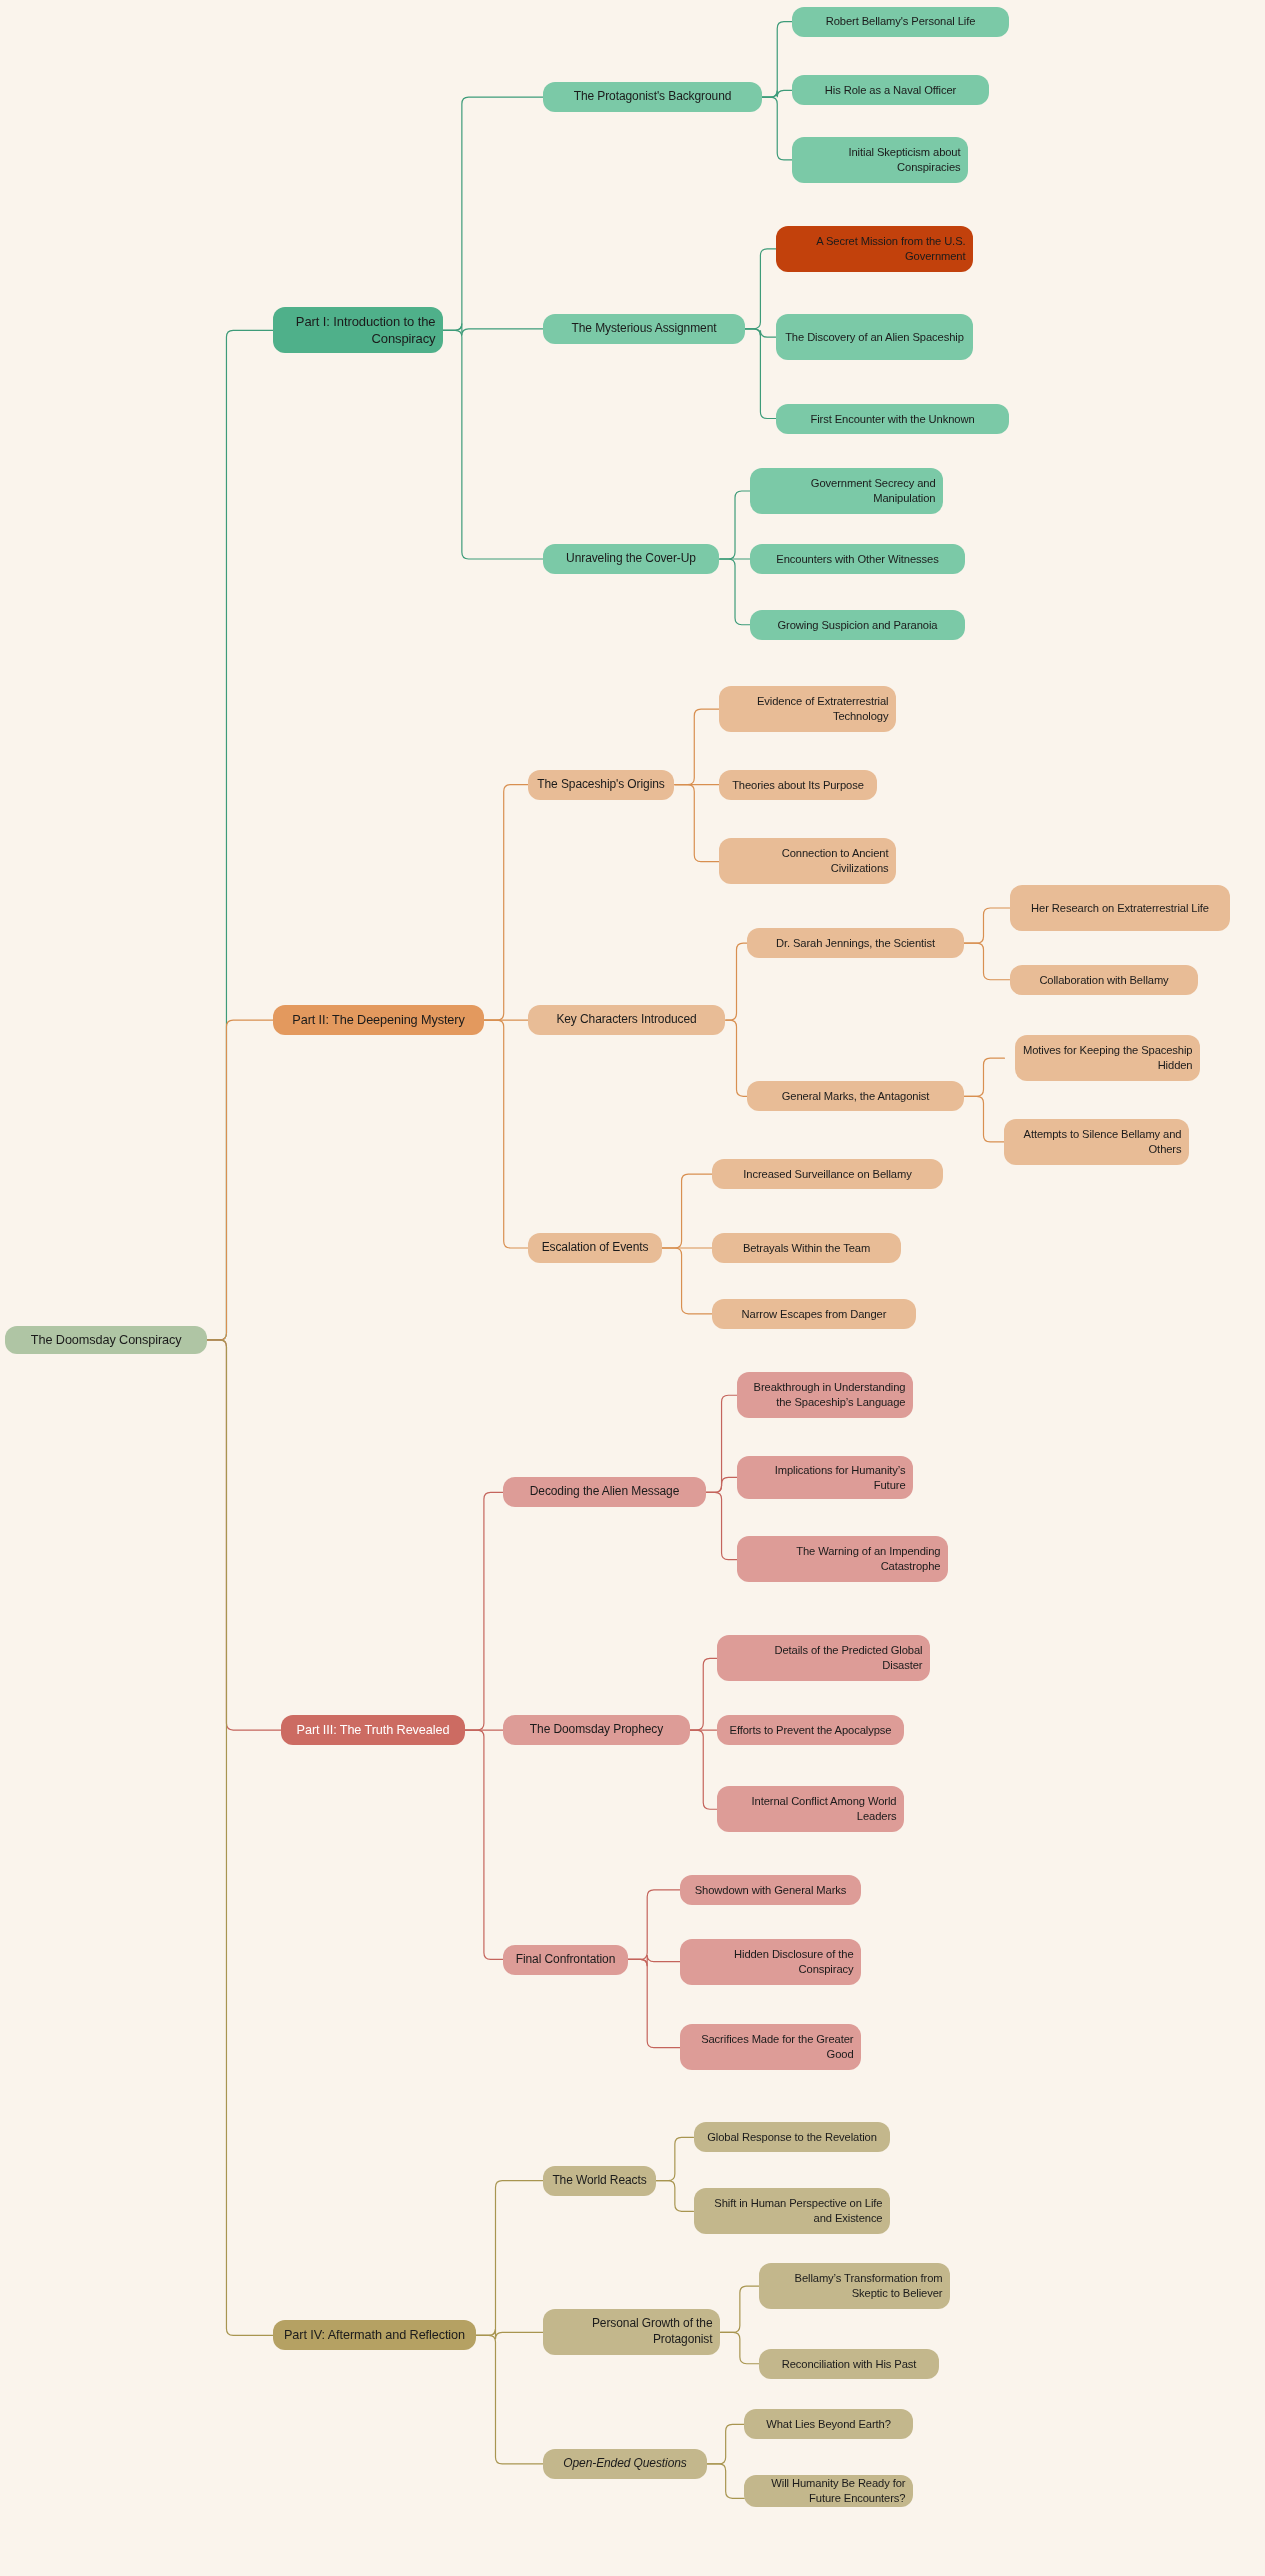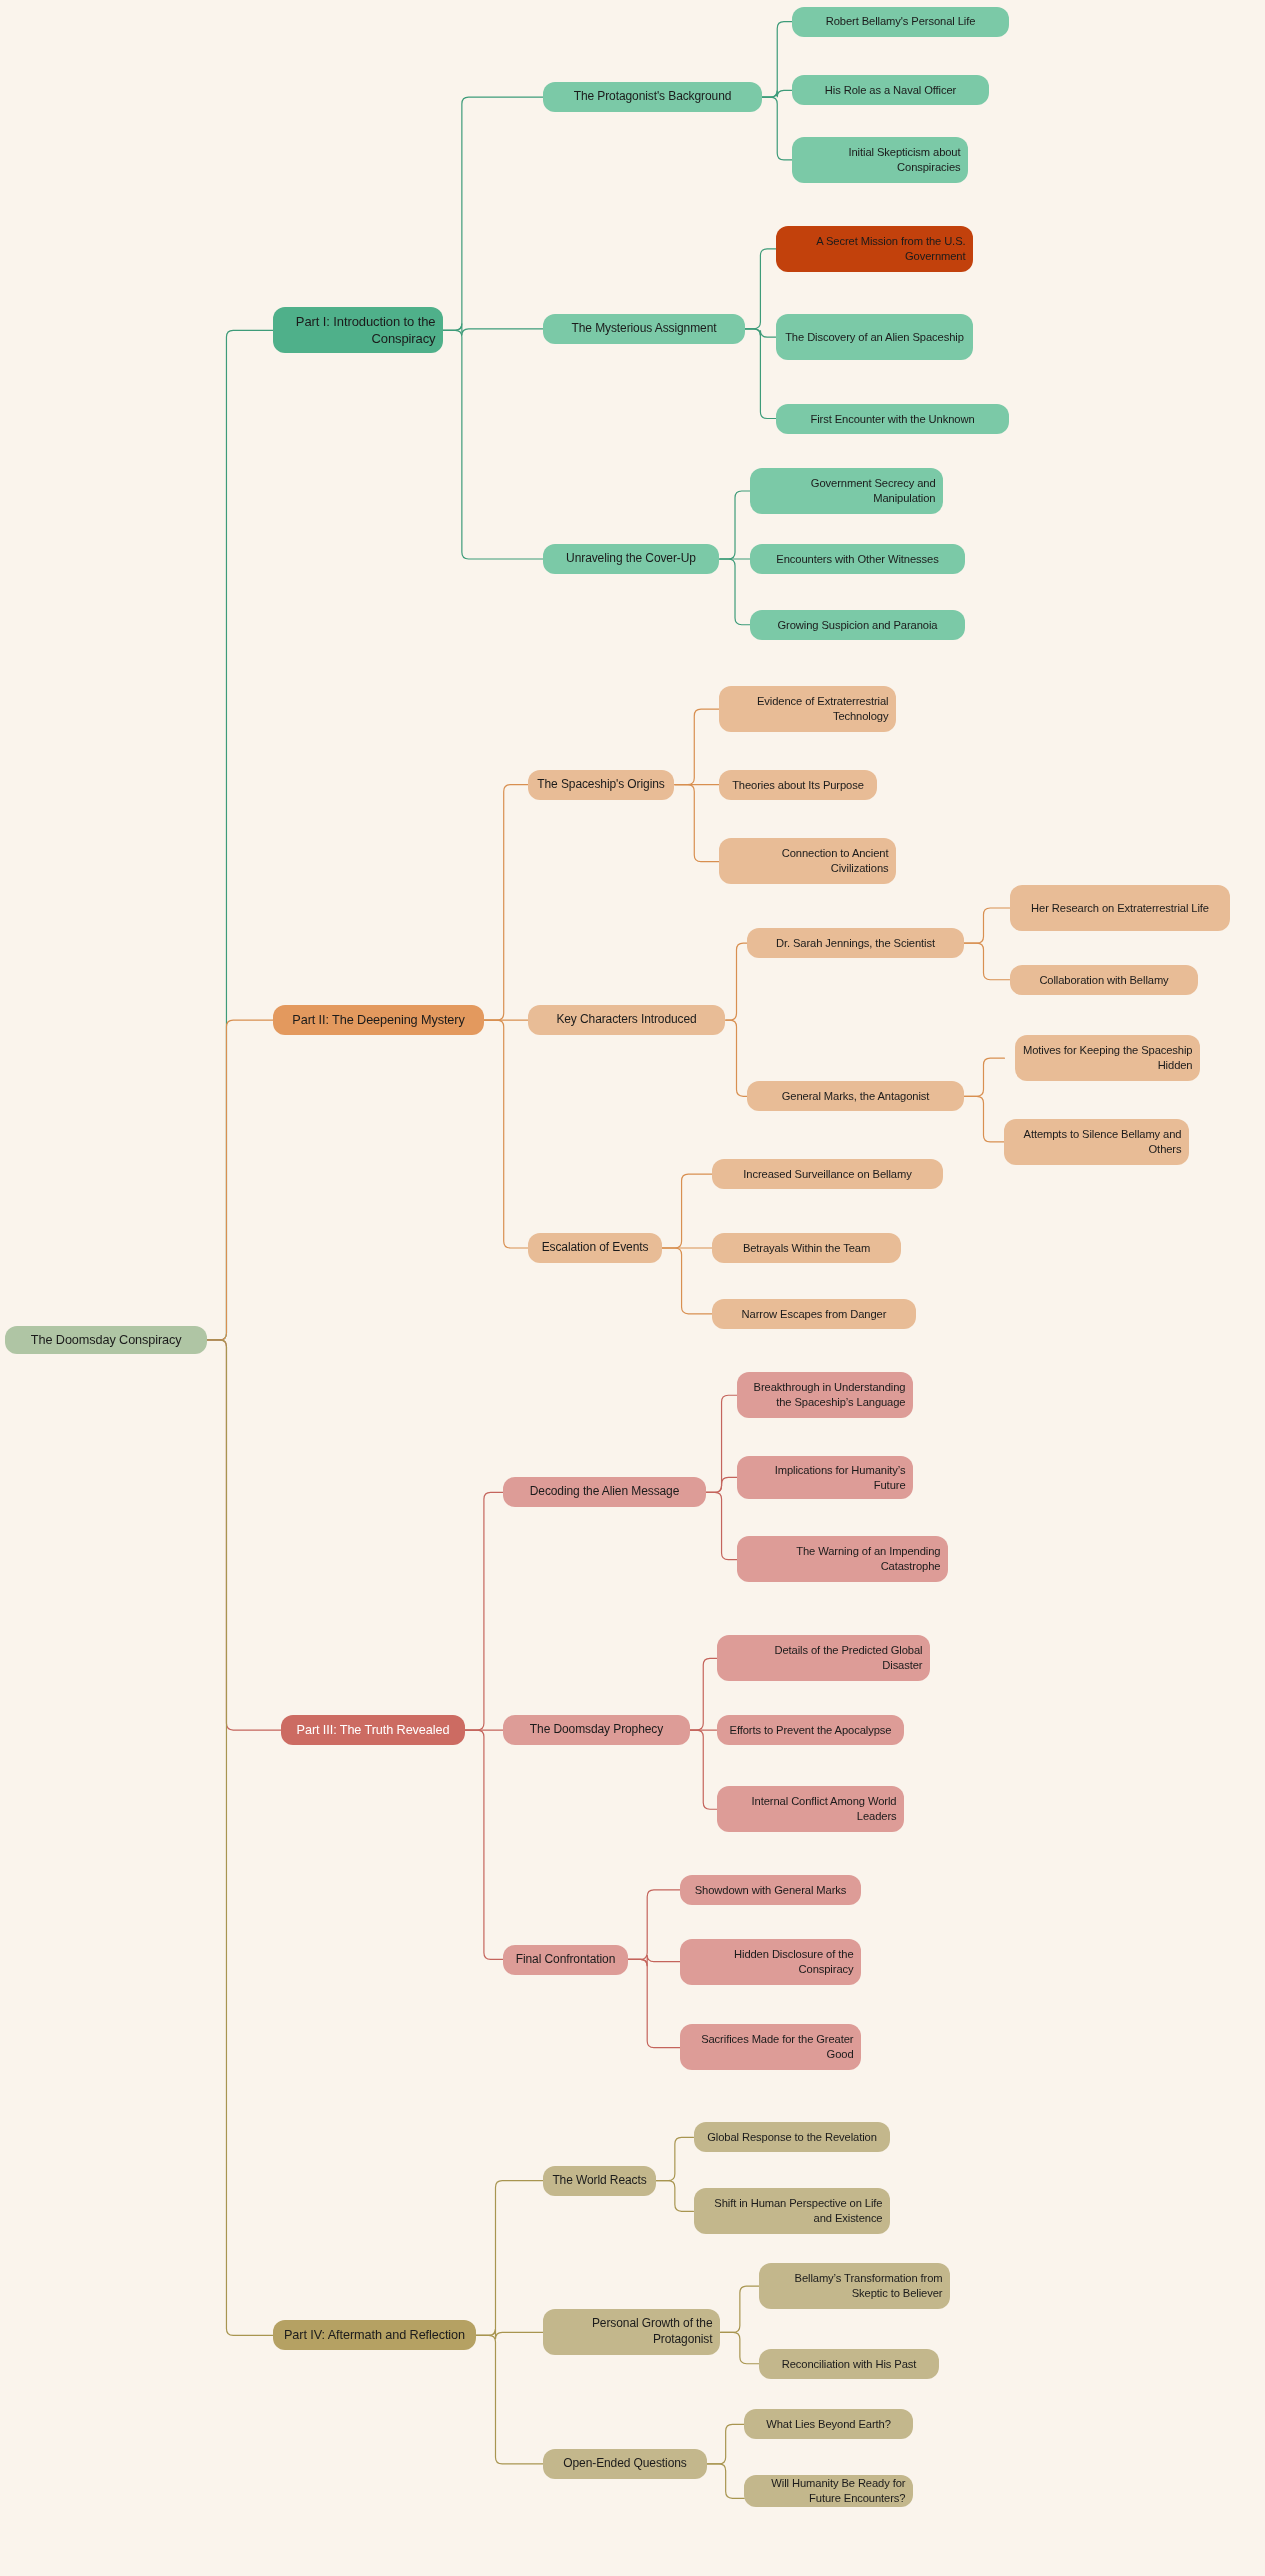--- a/index.html
+++ b/index.html
@@ -243,21 +243,21 @@
       </div>
       <div class="node" style="left: 543px; top: 2309px; width: 177px; height: 46px; background: rgb(195, 183, 140); color: rgb(27, 27, 27); font-size: 12px;">
         <span>Personal Growth of the Protagonist</span>
       </div>
       <div class="node" style="left: 759px; top: 2263px; width: 191px; height: 46px; background: rgb(195, 183, 140); color: rgb(27, 27, 27); font-size: 11.2px;">
         <span>Bellamy’s Transformation from Skeptic to Believer</span>
       </div>
       <div class="node" style="left: 759px; top: 2349px; width: 180px; height: 30px; background: rgb(195, 183, 140); color: rgb(27, 27, 27); font-size: 11.2px;">
         <span>Reconciliation with His Past</span>
       </div>
-      <div class="node" style="left: 543px; top: 2449px; width: 164px; height: 30px; background: rgb(195, 183, 140); color: rgb(27, 27, 27); font-size: 12px;">
+      <div class="node" style="left: 543px; top: 2449px; width: 164px; height: 30px; background: rgb(195, 183, 140); color: rgb(27, 27, 27); font-size: 12px; font-style: italic;">
         <span>Open-Ended Questions</span>
       </div>
       <div class="node" style="left: 744px; top: 2409px; width: 169px; height: 30px; background: rgb(195, 183, 140); color: rgb(27, 27, 27); font-size: 11.2px;">
         <span>What Lies Beyond Earth?</span>
       </div>
       <div class="node" style="left: 744px; top: 2475px; width: 169px; height: 32px; background: rgb(195, 183, 140); color: rgb(27, 27, 27); font-size: 11.2px;">
         <span>Will Humanity Be Ready for Future Encounters?</span>
       </div>
     </div>
 </div>

